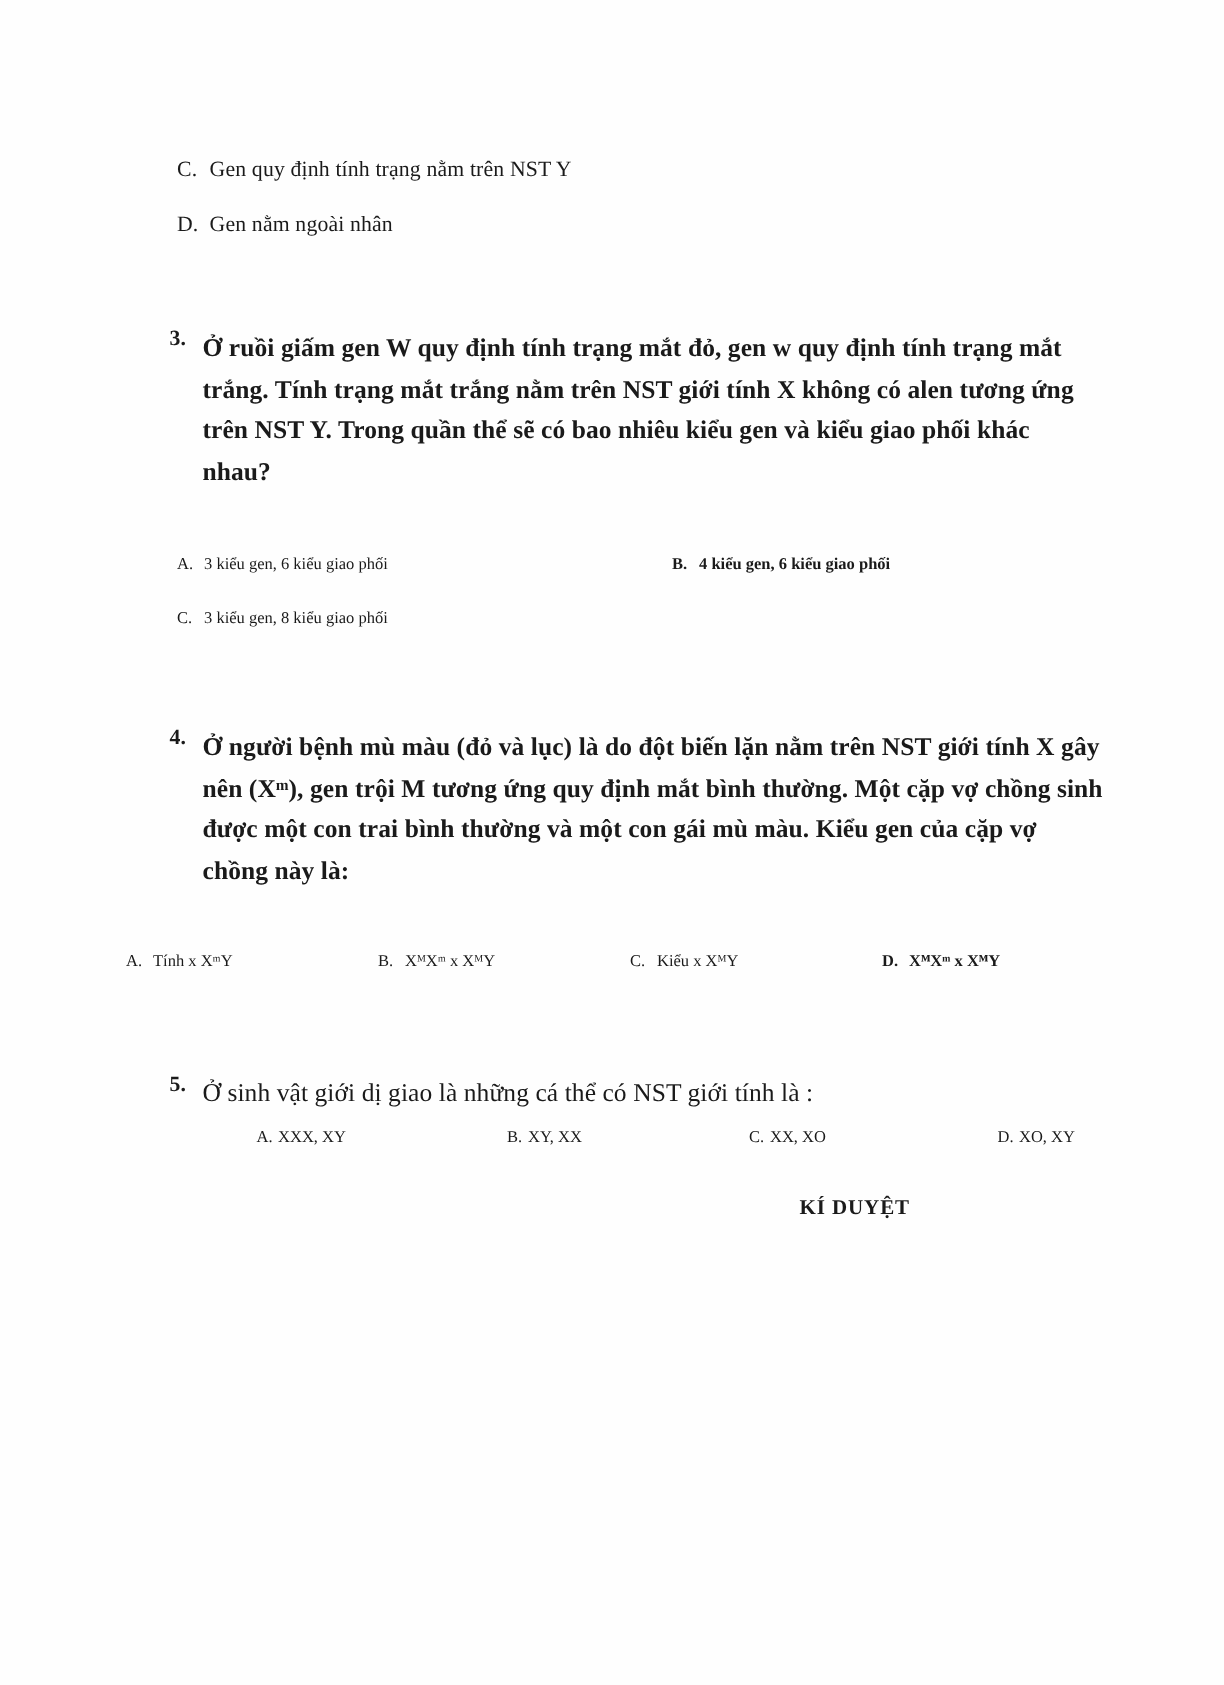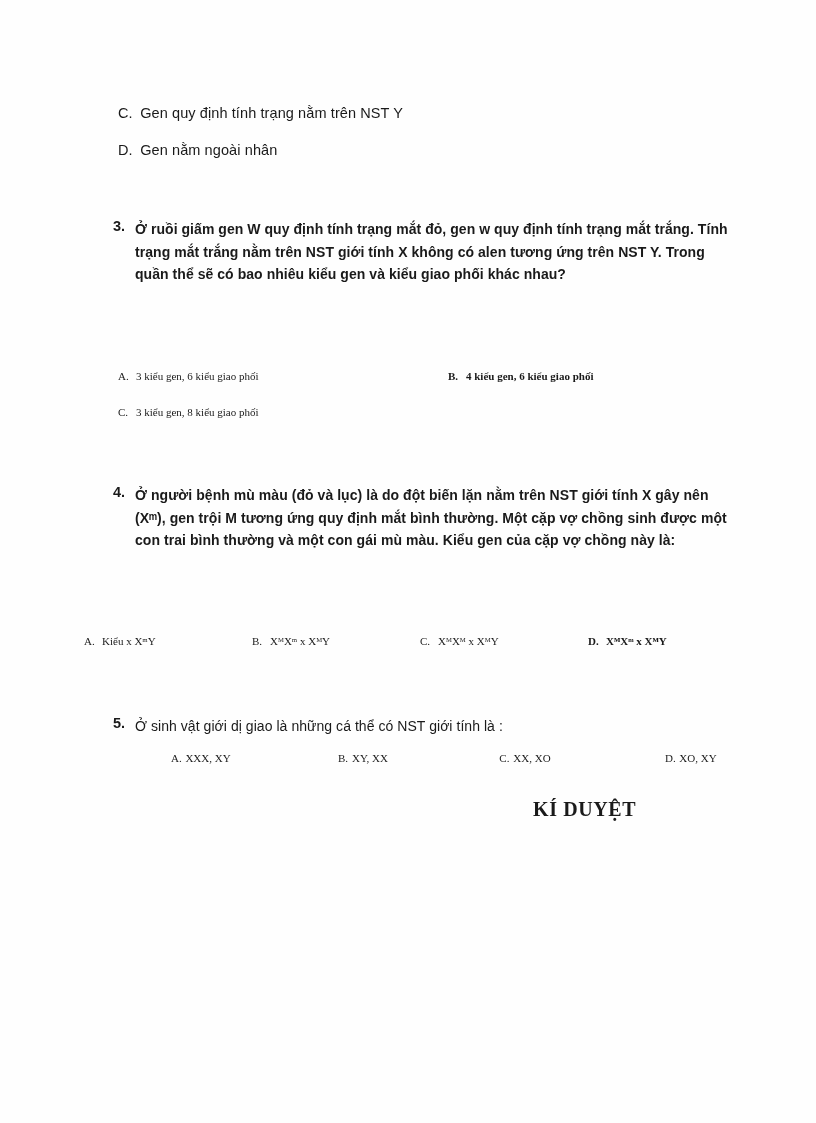--- a/index.html
+++ b/index.html
@@ -23,21 +23,21 @@
   .content {
     position: absolute;
     left: 0;
     right: 0;
     top: 0;
   }
 
   
   .q-block {
     position: absolute;
-    font-family: Liberation Sans, sans-serif;
+    font-family: Liberation Serif, serif;
   }
 
   
   .opt-line {
     font-size: 14.5px;
     line-height: 1.45;
     letter-spacing: 0.1px;
   }
   .opt-letter {
     display: inline-block;
@@ -47,21 +47,21 @@
 
   
   .q-num {
     font-weight: bold;
     font-size: 14.5px;
     display: inline-block;
     min-width: 16px;
   }
   .q-stem {
     font-weight: bold;
-    font-size: 14px;
+    font-size: 17px;
     line-height: 1.62;
     letter-spacing: 0.05px;
   }
   .q-stem-normal {
     font-weight: normal;
   }
 
   .stem-wrap {
     display: flex;
     gap: 6px;
@@ -83,21 +83,21 @@
   .ans .l {
     display: inline-block;
     min-width: 18px;
   }
   .ans.bold {
     font-weight: bold;
   }
 
   .sig {
     position: absolute;
-    font-size: 20px;
+    font-size: 14px;
     font-weight: bold;
     letter-spacing: 0.6px;
     font-family: Liberation Serif, serif;
   }
 </style>
 </head>
 <body>
 
 <div class="page">
   <div class="content">
@@ -133,27 +133,27 @@
 
     <div class="q-block" style="left:113px; top:484px; width:625px;">
       <div class="stem-wrap">
         <span class="q-num">4.</span>
         <span class="stem-text q-stem">Ở người bệnh mù màu (đỏ và lục) là do đột biến lặn nằm  trên NST  giới tính X gây nên (Xᵐ), gen trội M tương ứng quy định mắt bình thường. Một cặp vợ chồng sinh được một con trai bình thường và một con gái mù màu. Kiểu gen của cặp vợ chồng này là:</span>
       </div>
     </div>
 
     <div class="ans-grid" style="left:84px; top:633px; width:680px; grid-template-columns: 168px 168px 168px 176px;">
       <div class="ans">
-        <span class="l">A.</span><span>Kiểu x XᵐY</span>
+        <span class="l">A.</span><span>Tính x XᵐY</span>
       </div>
       <div class="ans">
         <span class="l">B.</span><span>XᴹXᵐ x XᴹY</span>
       </div>
       <div class="ans">
-        <span class="l">C.</span><span>XᴹXᴹ x XᴹY</span>
+        <span class="l">C.</span><span>Kiểu x XᴹY</span>
       </div>
       <div class="ans bold">
         <span class="l">D.</span><span>XᴹXᵐ x XᴹY</span>
       </div>
     </div>
 
     <div class="q-block" style="left:113px; top:715px; width:640px;">
       <div class="stem-wrap">
         <span class="q-num">5.</span>
         <span class="stem-text q-stem q-stem-normal">Ở sinh vật giới dị giao là những  cá thể có NST  giới tính là :</span>

